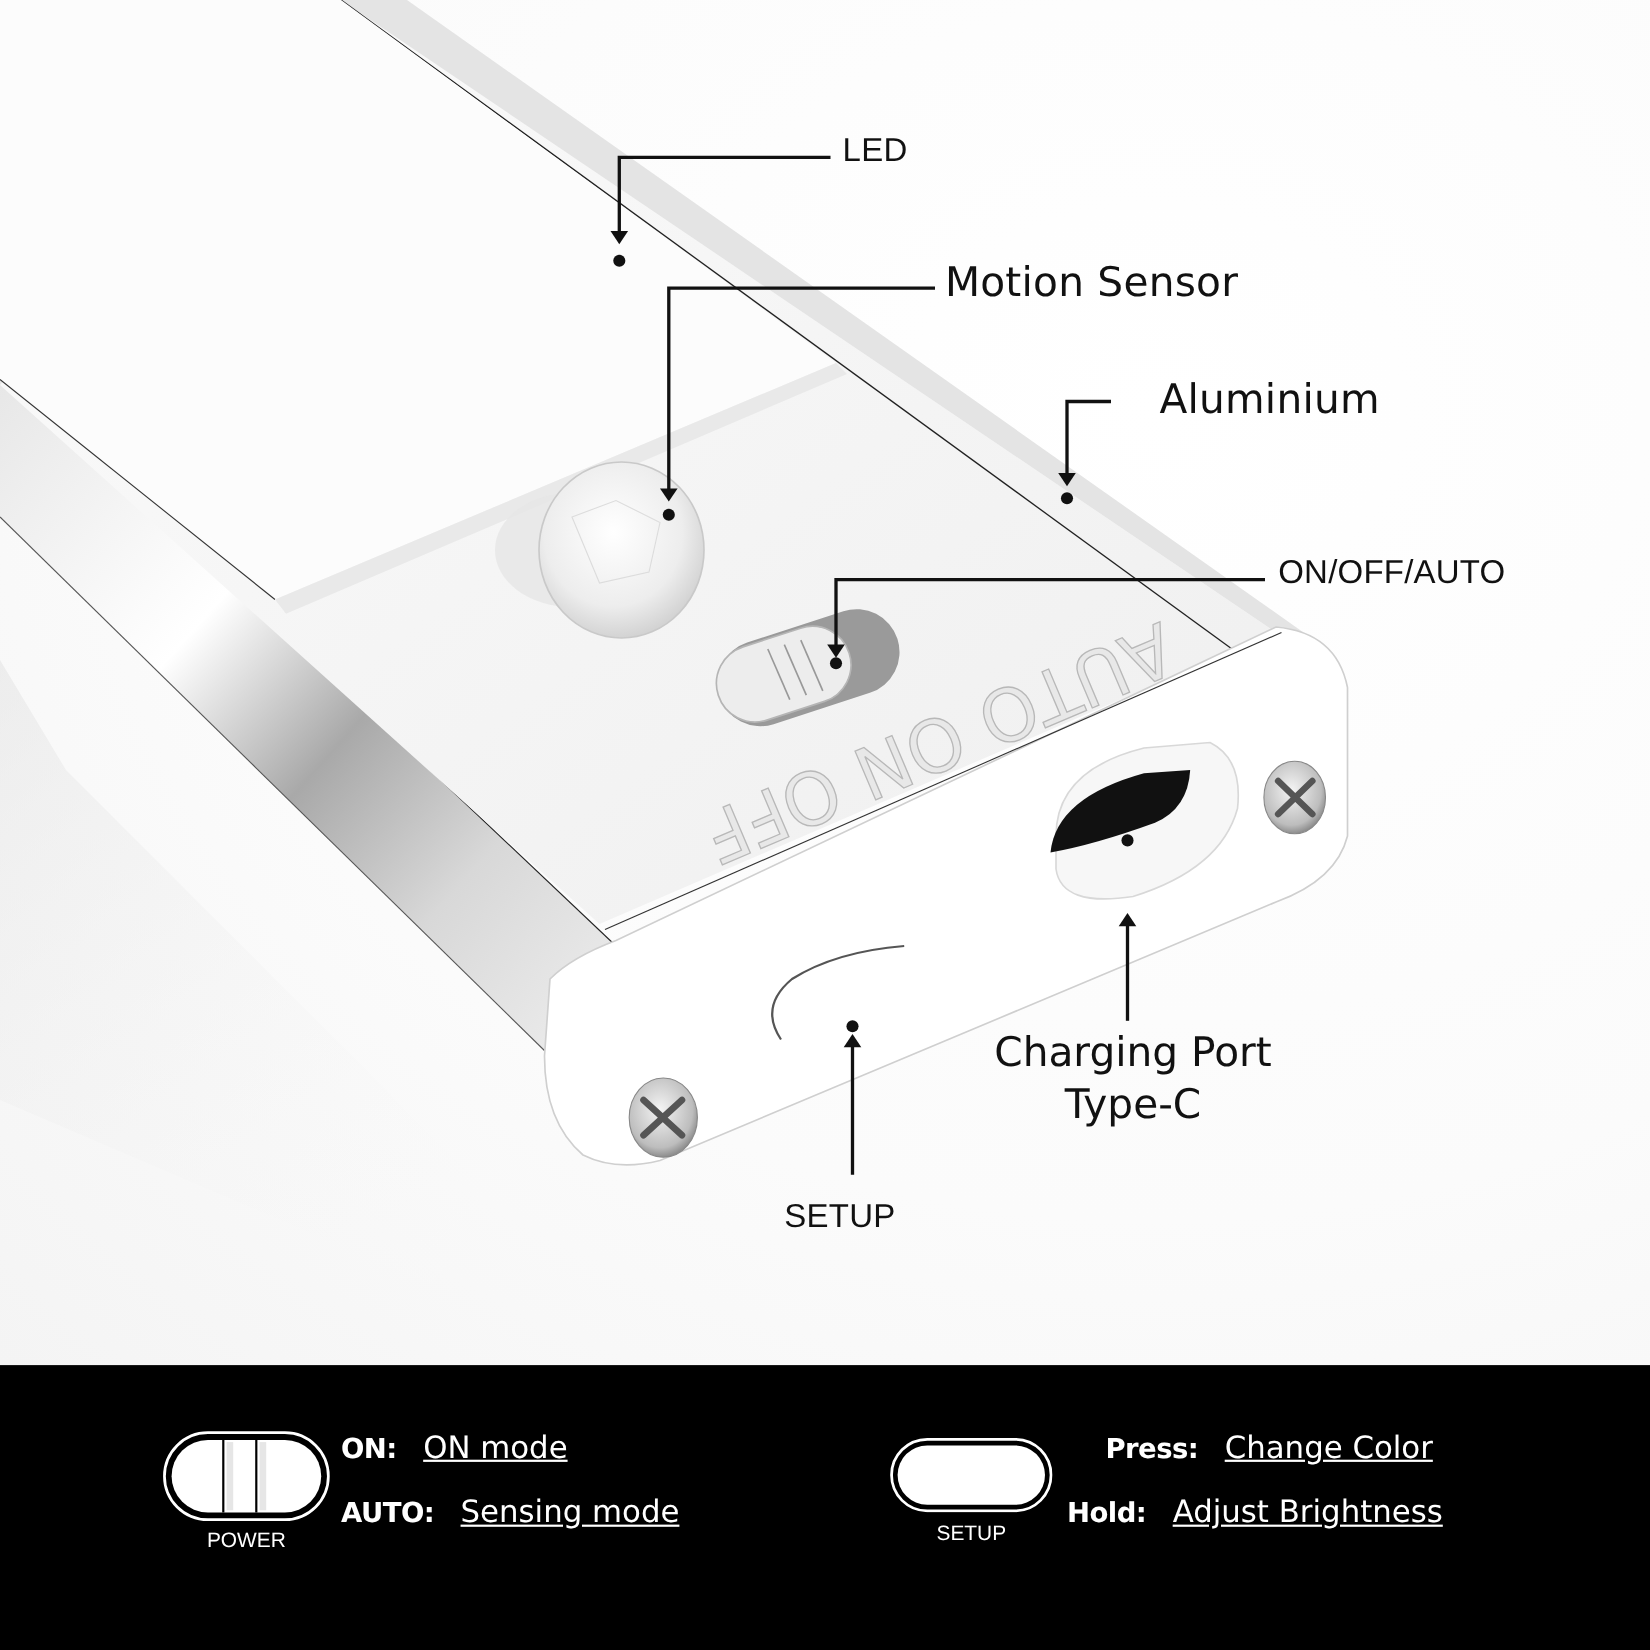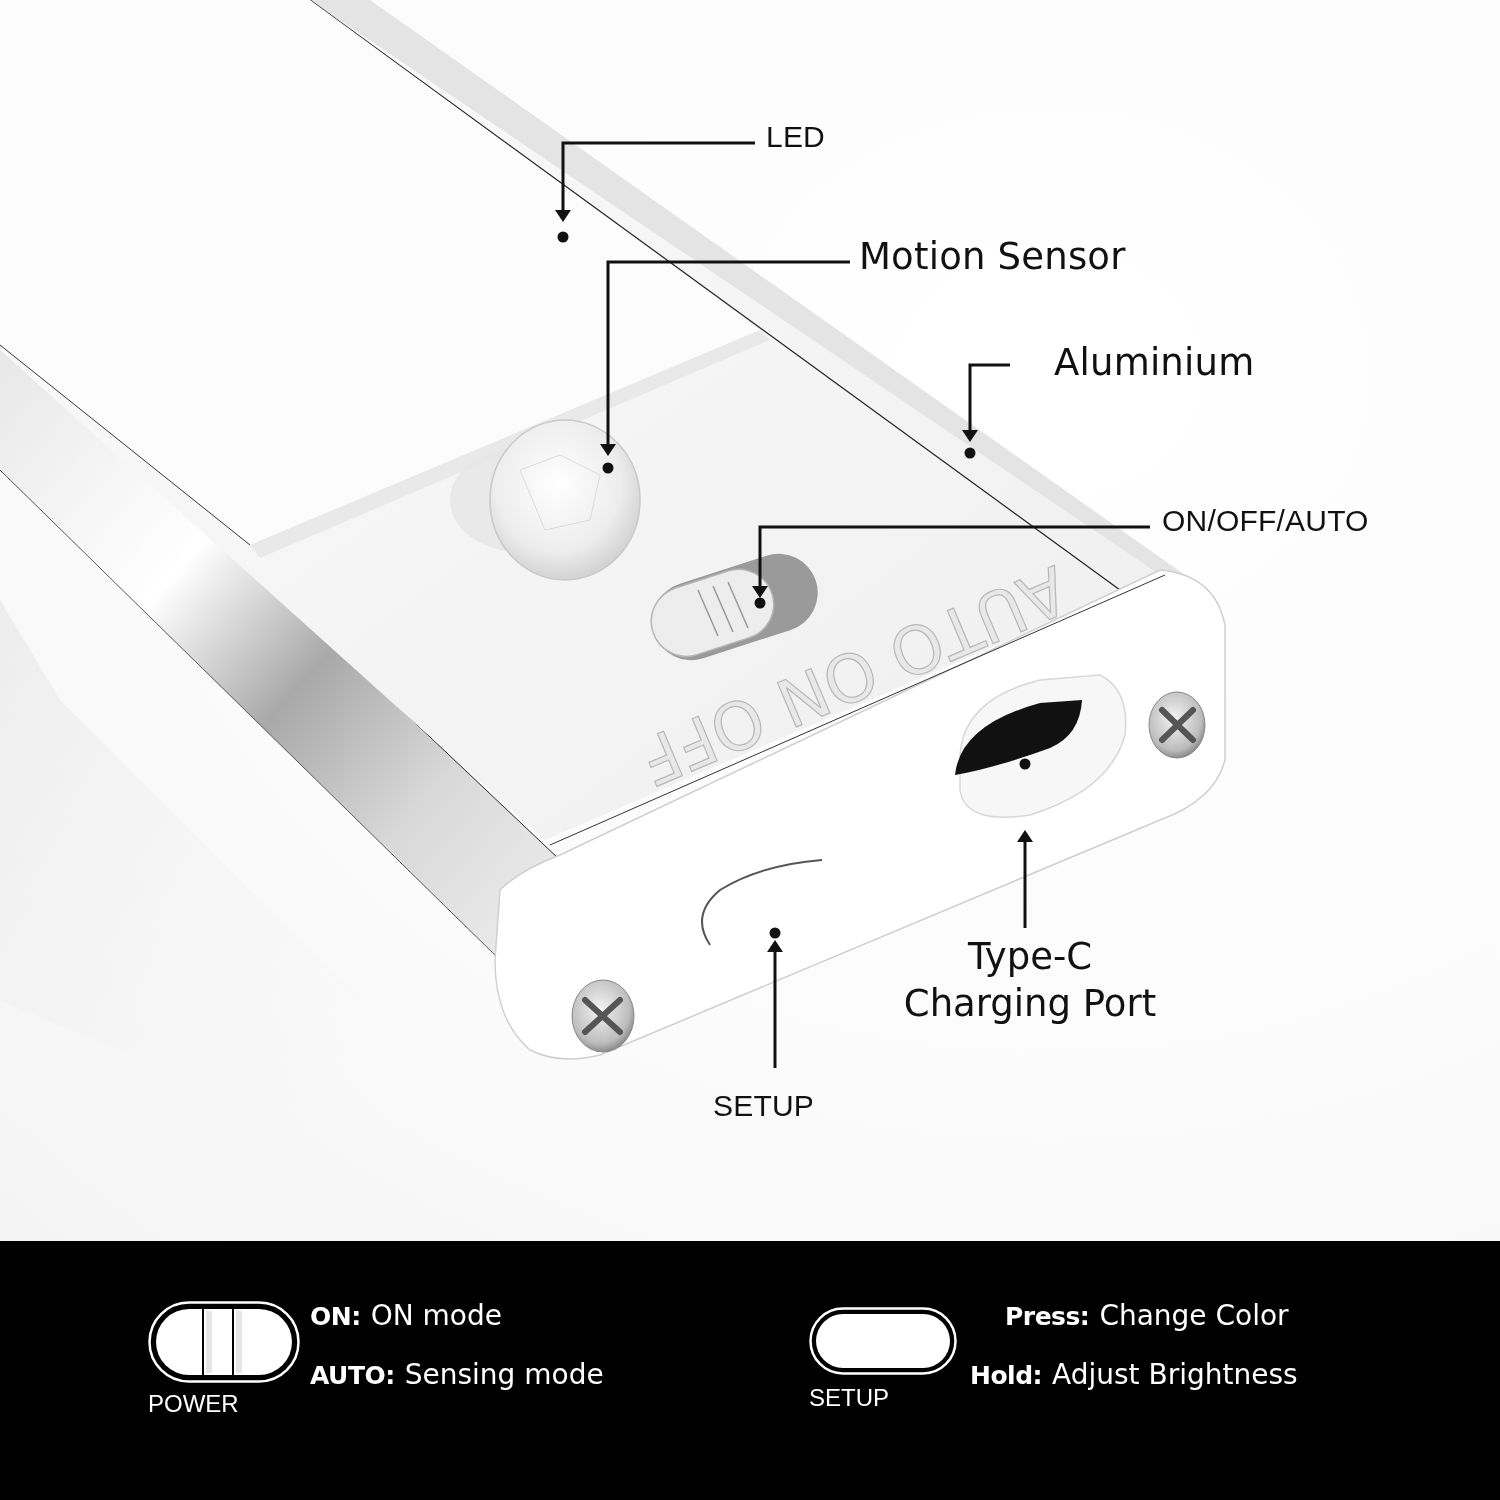--- a/index.html
+++ b/index.html
@@ -16,24 +16,24 @@
       font-family: "DejaVu Sans", sans-serif; letter-spacing: 0.2px;
     }
     .callout-label.narrow { font-family: Liberation Sans, sans-serif; font-size: 30px; text-align: center; }
     .type-c { position: absolute; left: 870px; top: 933px; width: 320px; text-align: center;
       font-size: 37px; line-height: 47px; color: #111; }
     .band {
       position: absolute; left: 0; top: 1241px; width: 1500px; height: 259px; background: #000;
     }
     .pill-icon { position: absolute; }
     .pill-caption { position: absolute; color: #fff; font-family: "Liberation Sans", sans-serif;
-      font-size: 24px; }
+      font-size: 19px; text-align: center; }
     .legend-line { position: absolute; white-space: nowrap; color: #fff; }
     .legend-line .key { font-family: "DejaVu Sans", sans-serif; font-weight: bold; font-size: 25px; letter-spacing: -0.5px; }
-    .legend-line .val { font-family: "DejaVu Sans", sans-serif; font-size: 28px; margin-left: 10px; }
+    .legend-line .val { font-family: "DejaVu Sans", sans-serif; font-size: 28px; margin-left: 24px; text-decoration: underline; }
   </style>
 </head>
 <body>
 
 <div class="stage">
   <svg class="device" viewBox="0 0 1500 1241" xmlns="http://www.w3.org/2000/svg">
     <defs>
       <linearGradient id="alu" x1="0" y1="0" x2="1" y2="1">
         <stop offset="0" stop-color="#e6e6e6"></stop>
         <stop offset="0.35" stop-color="#ffffff"></stop>
@@ -136,22 +136,22 @@
       <circle cx="1025" cy="764" r="5.5"></circle>
       <circle cx="775" cy="933" r="5.5"></circle>
     </g>
   </svg>
 
   <span class="callout-label narrow" style="left:766px; top:122px;">LED</span>
   <span class="callout-label" style="left:859px; top:238px;">Motion Sensor</span>
   <span class="callout-label" style="left:1014px; top:344px;margin-left:40px;">Aluminium</span>
   <span class="callout-label narrow" style="left:1162px; top:506px;">ON/OFF/AUTO</span>
   <div class="type-c">
+    <div>Charging Port</div>
     <div>Type-C</div>
-    <div>Charging Port</div>
   </div>
   <span class="callout-label narrow" style="left:713px; top:1091px;">SETUP</span>
 </div>
 
 <div class="band">
 
   <div>
     <svg class="pill-icon" style="left:148px; top:60px;" width="152" height="82" viewBox="0 0 152 82">
       <rect x="1.5" y="1.5" width="149" height="79" rx="39.5" fill="none" stroke="#fff" stroke-width="2.5"></rect>
       <rect x="8" y="8" width="136" height="66" rx="33" fill="#fff"></rect>

